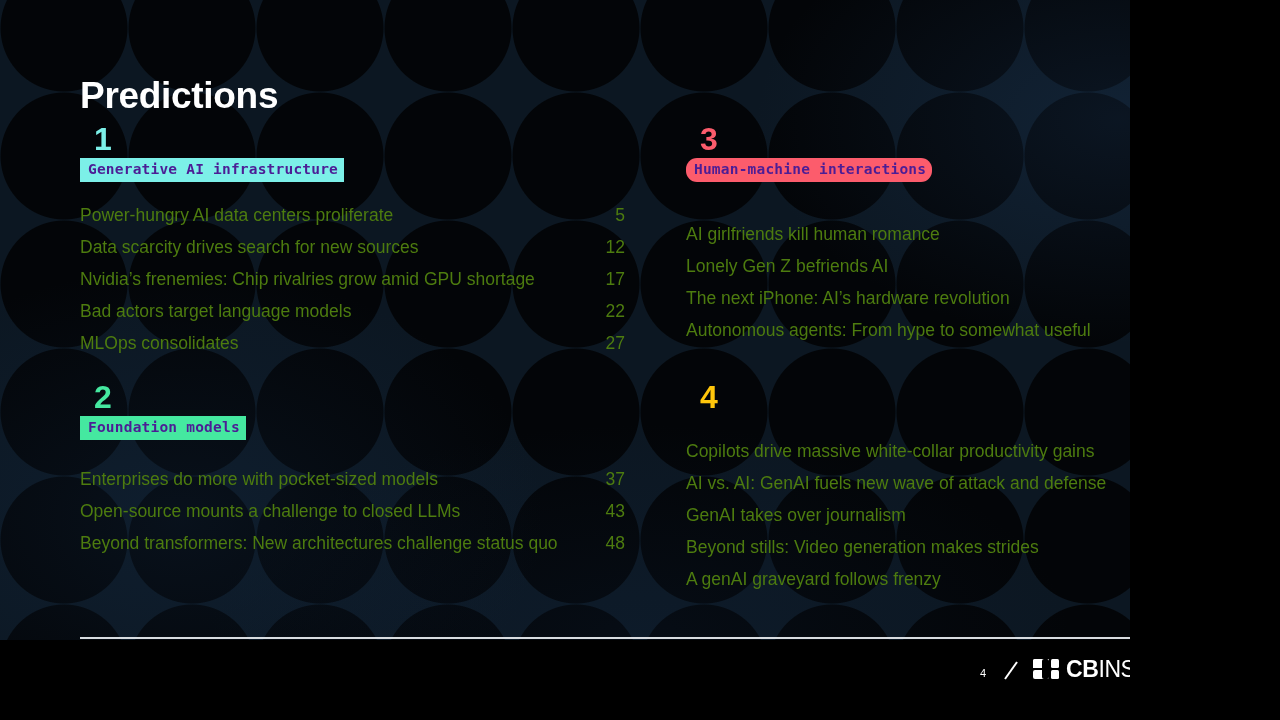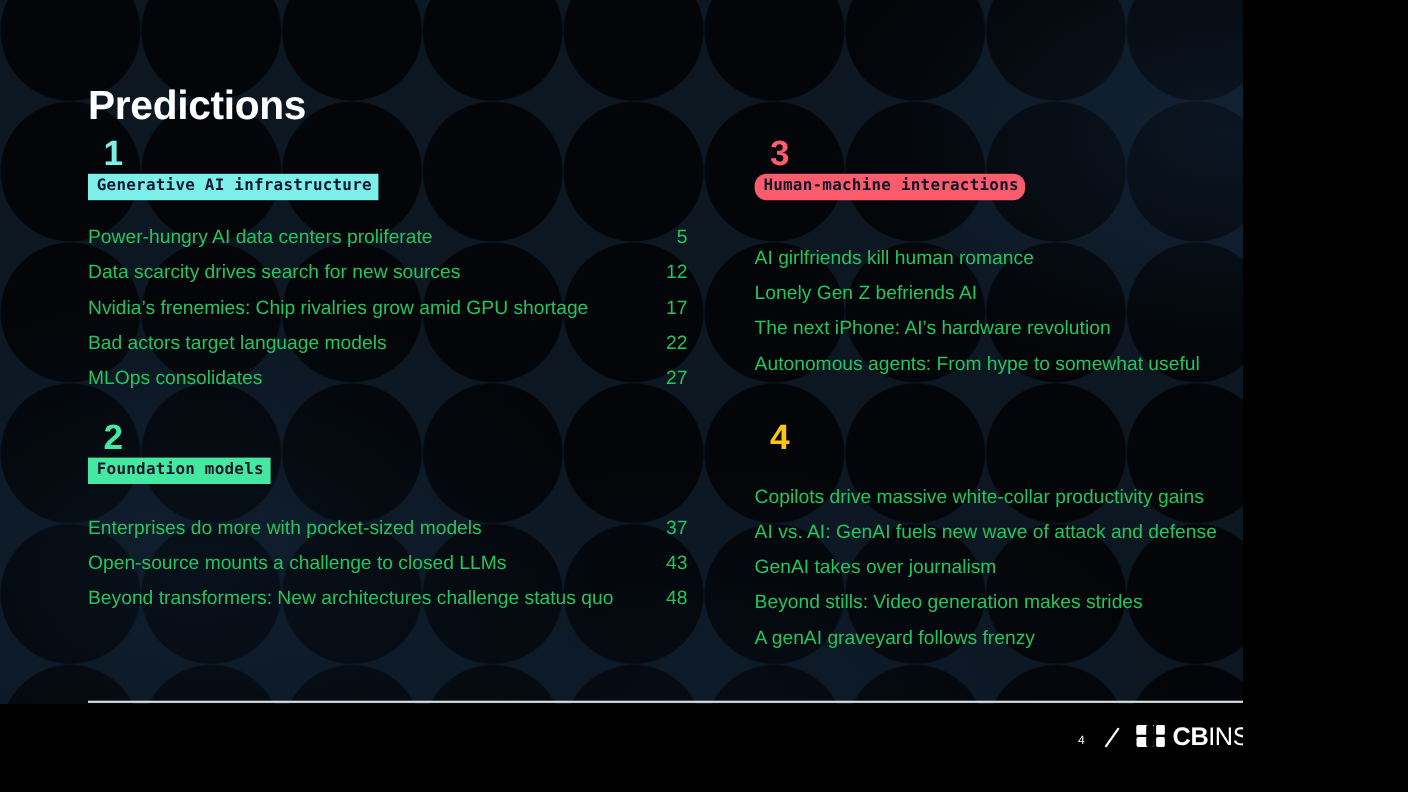--- a/index.html
+++ b/index.html
@@ -86,35 +86,35 @@
     line-height: 34px;
     margin-left: 14px;
     margin-bottom: 2px;
   }
   .sec-chip {
     display: inline-block;
     font-family: "DejaVu Sans Mono", "Liberation Mono", monospace;
     font-size: 14.5px;
     font-weight: bold;
     line-height: 21px;
-    color: #0f172a;
+    color: #4c1d95;
     padding: 1px 6px 2px 8px;
     white-space: nowrap;
     letter-spacing: 0.2px;
   }
 
   .item-list {
     margin-top: 17px;
   }
   .item {
     display: flex;
     align-items: baseline;
     justify-content: space-between;
     font-size: 17.5px;
-    color: #22c55e;
+    color: #4d7c0f;
     line-height: 32px;
     white-space: nowrap;
   }
   .item-title { flex: 0 1 auto; }
   .item-page  { flex: 0 0 auto; padding-left: 10px; }
 
   .sec1 .item-list, .sec2 .item-list { width: 545px; }
   .sec3 .item-list, .sec4 .item-list { width: 494px; margin-top: 36px; }
   .sec2 .item-list { margin-top: 23px; }
   .sec4 .item-list { margin-top: 21px; }

